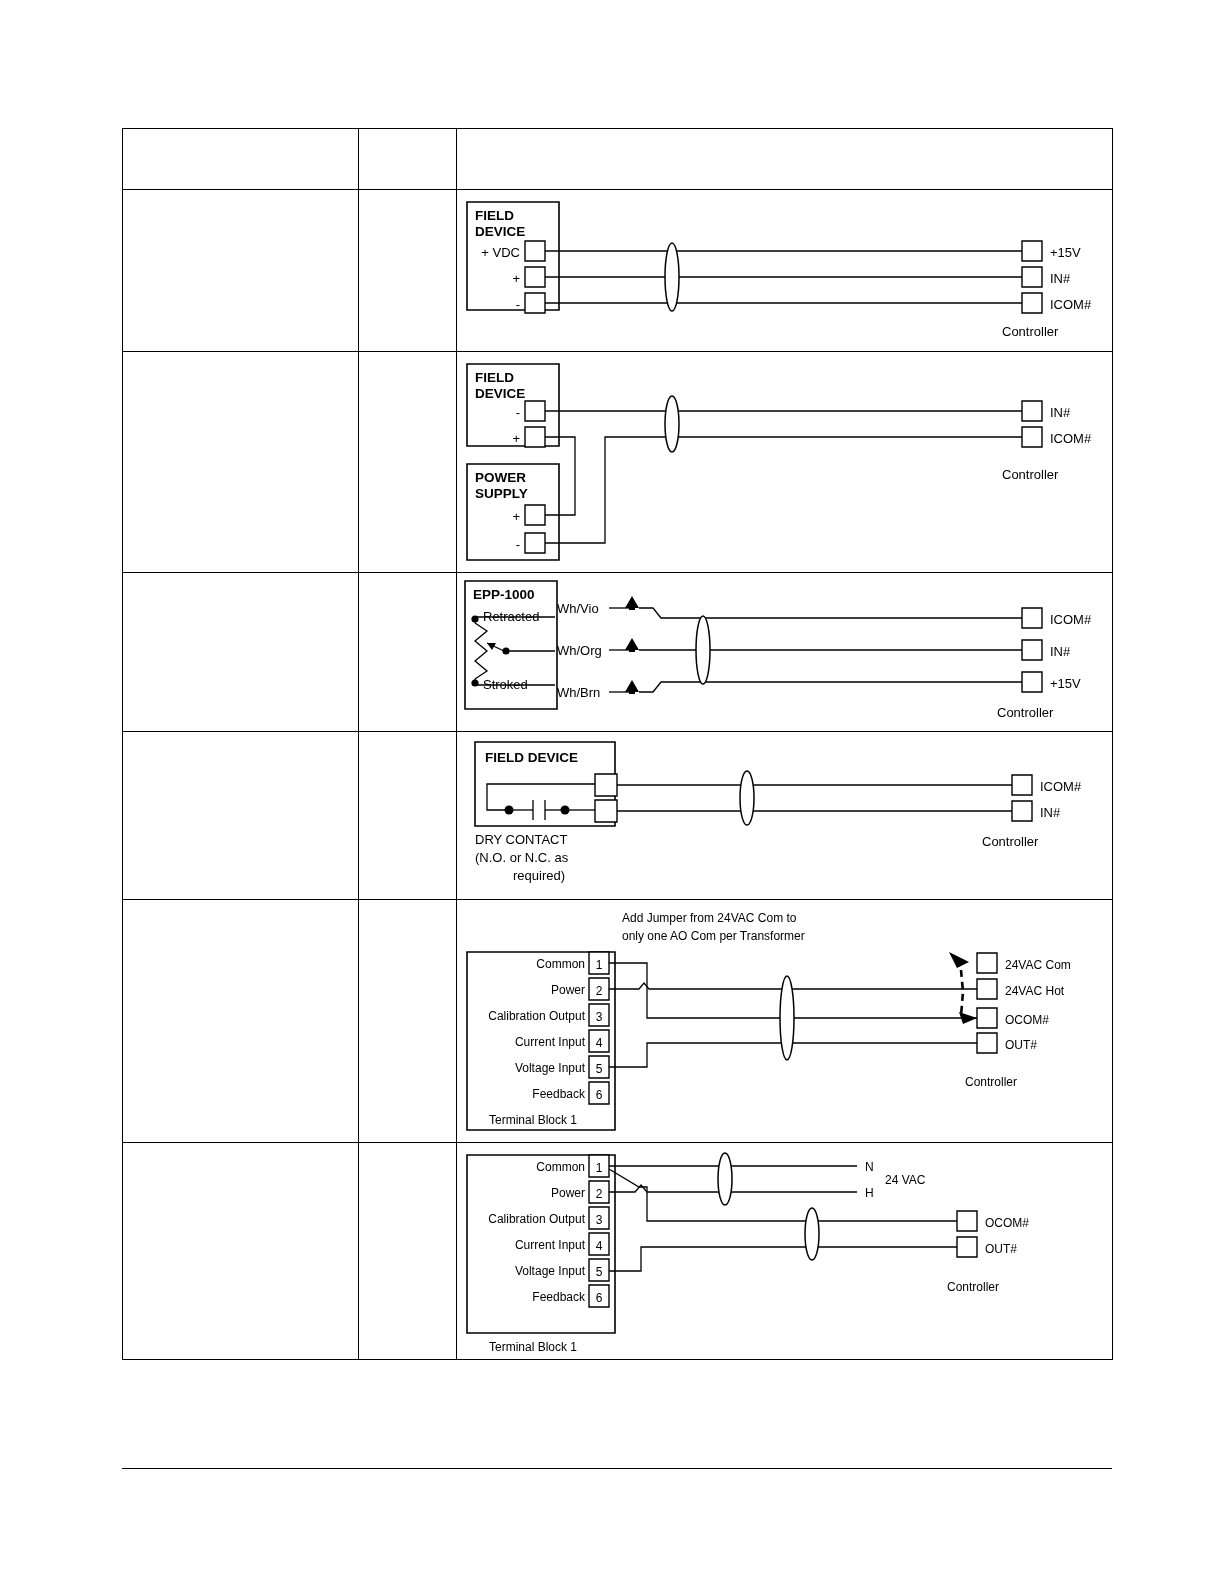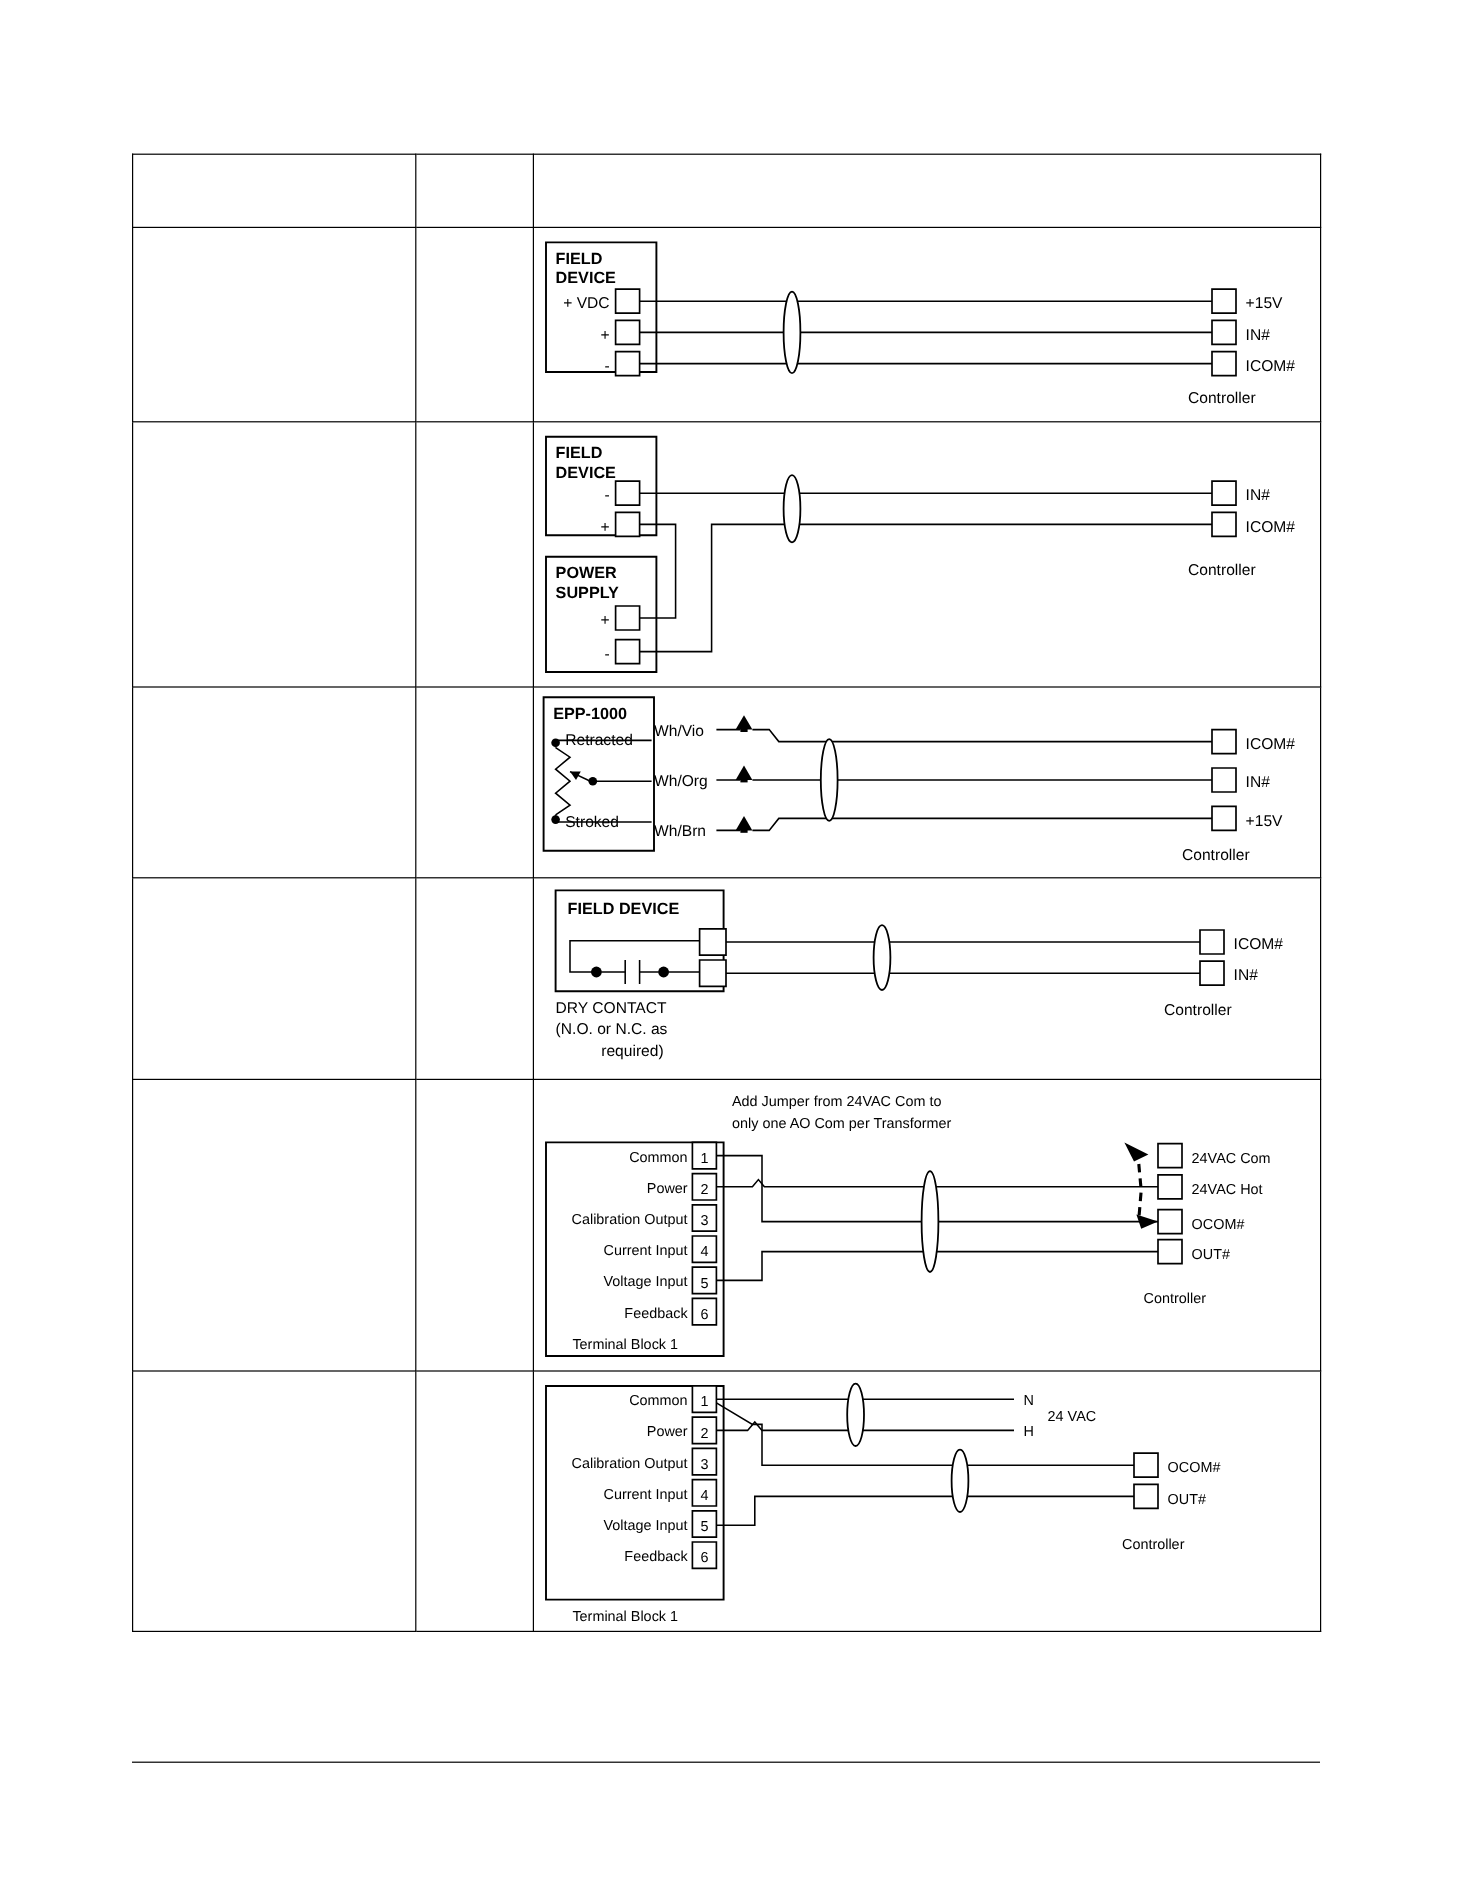--- a/index.html
+++ b/index.html
@@ -1,17 +1,17 @@
 <!DOCTYPE html>
 <html><head>
 <meta charset="utf-8">
 <style>
   html,body{margin:0;padding:0;background:#fff;}
   body{width:1225px;height:1585px;font-family:"Liberation Sans",sans-serif;color:#000;position:relative;}
-  .page{position:absolute;left:0;top:0;width:1165px;height:1585px;}
+  .page{position:absolute;left:12px;top:0;width:1165px;height:1585px;}
   table.wiring{position:absolute;left:110px;top:128px;width:990px;border-collapse:collapse;table-layout:fixed;}
   table.wiring td{border:1.6px solid #000;vertical-align:top;padding:0;}
   .c1{width:236px;}
   .c2{width:98px;}
   .c3{width:656px;}
   .hdr td{height:60px;}
   .cellnote{font-size:11px;padding:4px 6px;}
   svg{display:block;}
   .diagwrap{display:flex;justify-content:flex-start;}
   .footrule{position:absolute;left:110px;top:1468px;width:990px;border-top:1.4px solid #000;}

